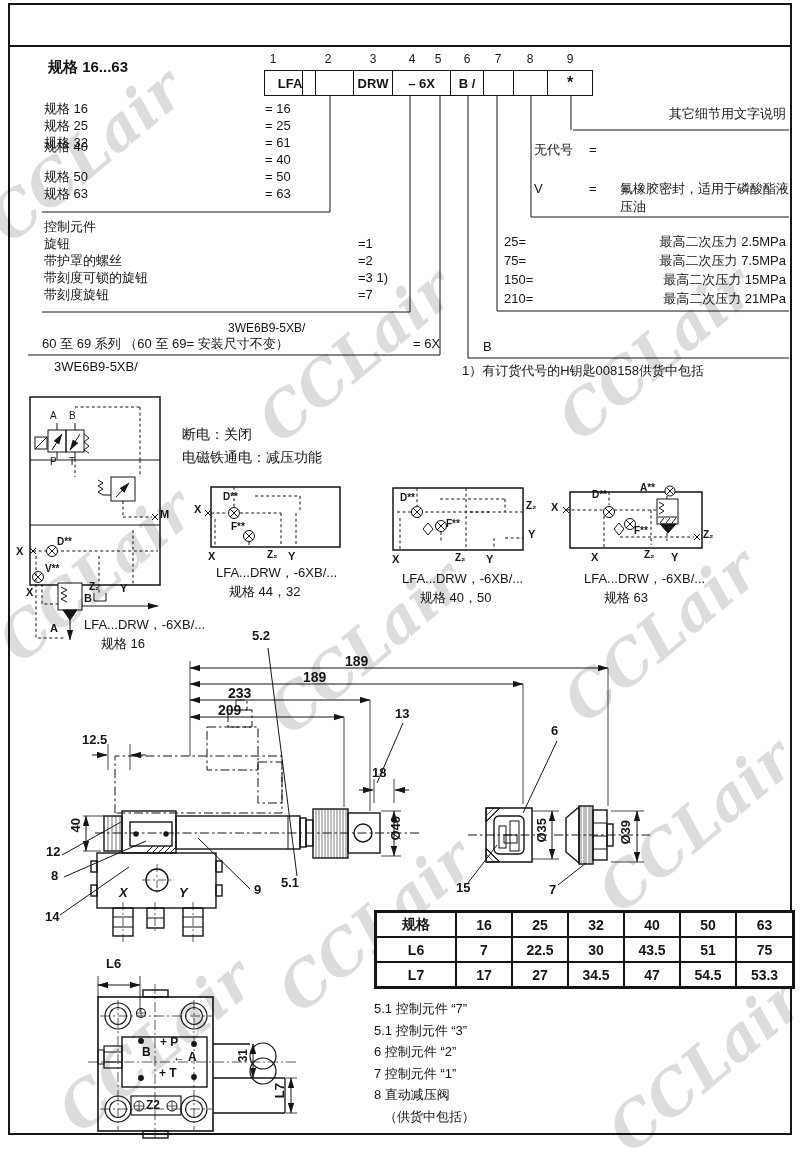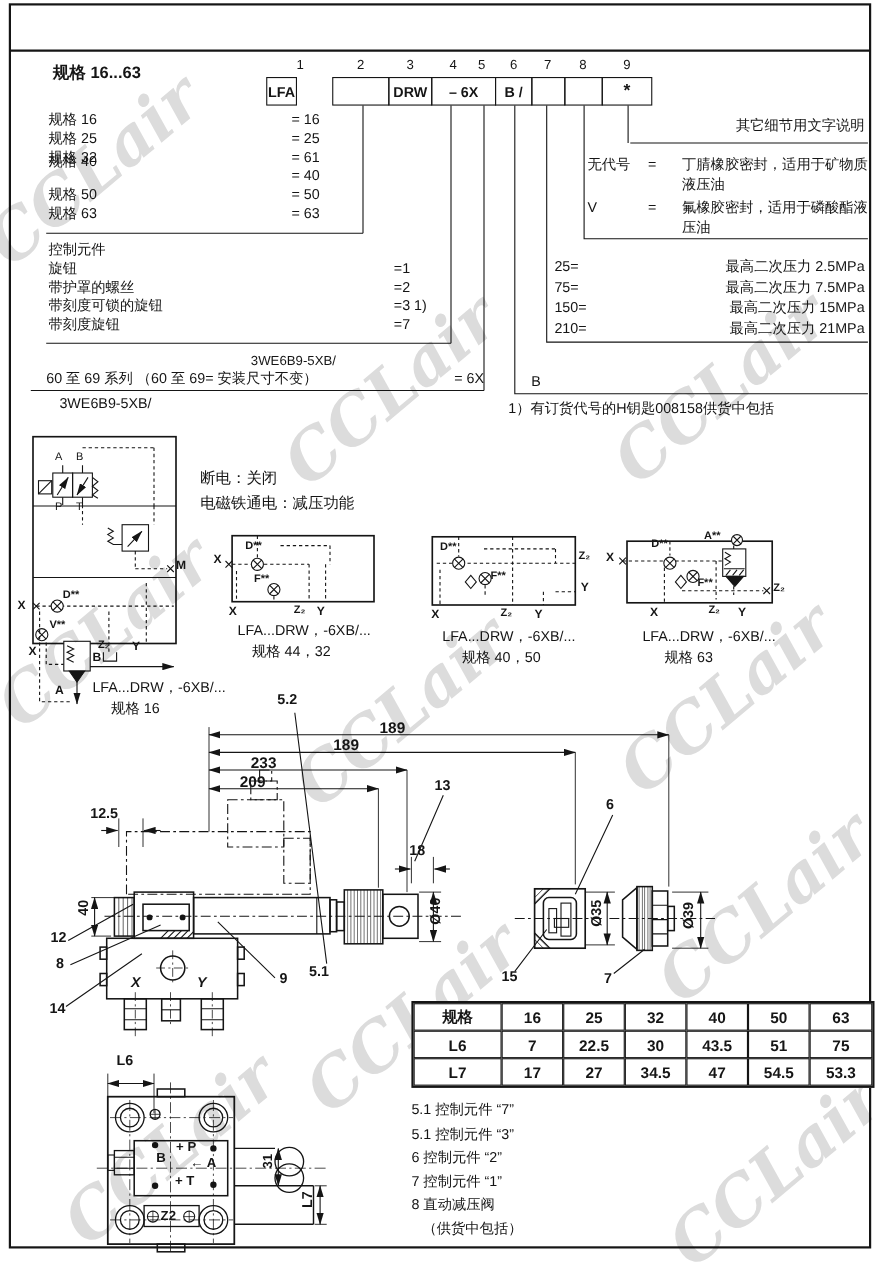--- a/index.html
+++ b/index.html
@@ -264,21 +264,21 @@
   <div class="lbl f12 ctr" style="left:273px;top:53px">1</div>
   <div class="lbl f12 ctr" style="left:328px;top:53px">2</div>
   <div class="lbl f12 ctr" style="left:373px;top:53px">3</div>
   <div class="lbl f12 ctr" style="left:412px;top:53px">4</div>
   <div class="lbl f12 ctr" style="left:438px;top:53px">5</div>
   <div class="lbl f12 ctr" style="left:467px;top:53px">6</div>
   <div class="lbl f12 ctr" style="left:498px;top:53px">7</div>
   <div class="lbl f12 ctr" style="left:530px;top:53px">8</div>
   <div class="lbl f12 ctr" style="left:570px;top:53px">9</div>
 
-  <div class="obox" style="left:242px;width:28px">LFA</div>
+  <div class="obox" style="left:264px;width:52px">LFA</div>
   <div class="obox" style="left:302px;width:52px"></div>
   <div class="obox" style="left:353px;width:40px">DRW</div>
   <div class="obox" style="left:392px;width:59px">– 6X</div>
   <div class="obox" style="left:450px;width:34px">B /</div>
   <div class="obox" style="left:483px;width:31px"></div>
   <div class="obox" style="left:513px;width:35px"></div>
   <div class="obox" style="left:547px;width:46px;font-size:16px">*</div>
 
   <div class="lbl" style="left:44px;top:102px">规格 16</div>
   <div class="lbl" style="left:265px;top:102px">= 16</div>
@@ -305,21 +305,20 @@
 
   <div class="lbl f12" style="left:228px;top:322px">3WE6B9-5XB/</div>
   <div class="lbl" style="left:42px;top:337px">60 至 69 系列 （60 至 69= 安装尺寸不变）</div>
   <div class="lbl" style="left:413px;top:337px">= 6X</div>
   <div class="lbl" style="left:54px;top:360px">3WE6B9-5XB/</div>
 
   <div class="lbl rt" style="right:14px;top:107px">其它细节用文字说明</div>
 
   <div class="lbl" style="left:534px;top:143px">无代号</div>
   <div class="lbl" style="left:589px;top:143px">=</div>
-  <div class="seal" style="left:620px;top:141px">丁腈橡胶密封，适用于矿物质液压油</div>
   <div class="lbl" style="left:534px;top:182px">V</div>
   <div class="lbl" style="left:589px;top:182px">=</div>
   <div class="seal" style="left:620px;top:180px">氟橡胶密封，适用于磷酸酯液压油</div>
 
   <div class="lbl" style="left:504px;top:235px">25=</div>
   <div class="lbl rt" style="right:14px;top:235px">最高二次压力 2.5MPa</div>
   <div class="lbl" style="left:504px;top:254px">75=</div>
   <div class="lbl rt" style="right:14px;top:254px">最高二次压力 7.5MPa</div>
   <div class="lbl" style="left:504px;top:273px">150=</div>
   <div class="lbl rt" style="right:14px;top:273px">最高二次压力 15MPa</div>

